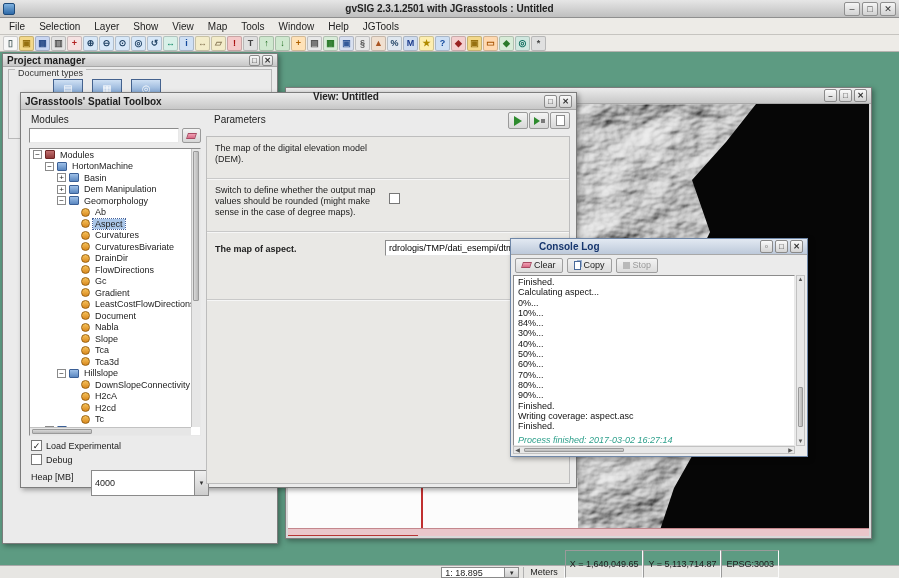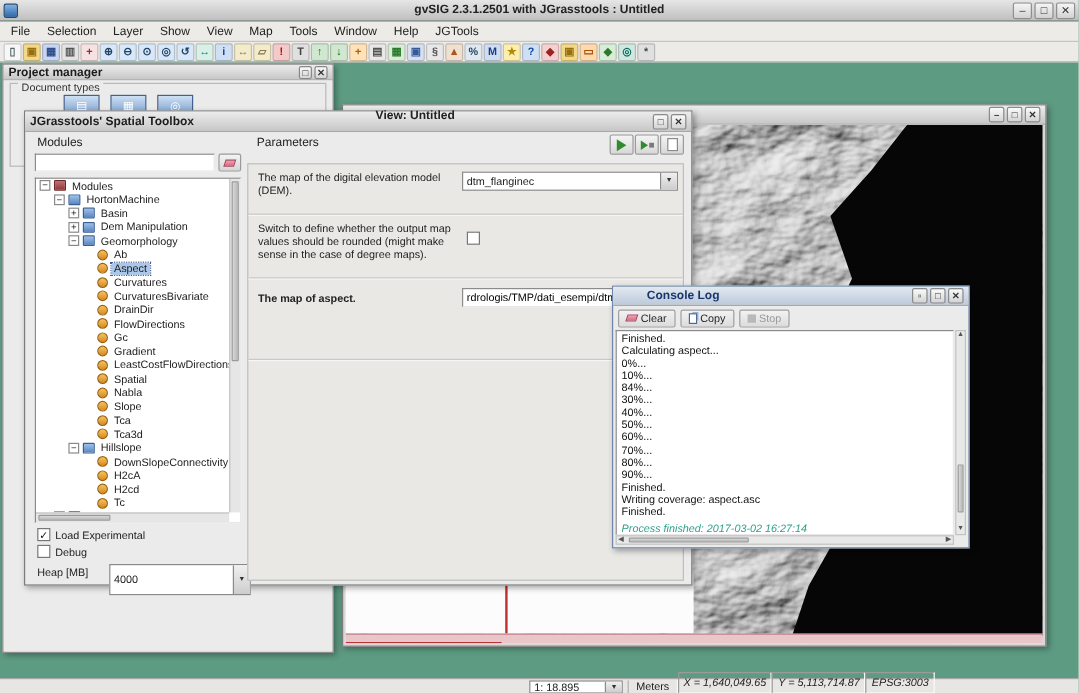--- a/index.html
+++ b/index.html
@@ -135,22 +135,22 @@
   .con-vscroll { position:absolute; right:2px; top:36px; width:9px; bottom:10px; background:#e8e8e8; border:1px solid #c2c2c2; }
   .con-hscroll { position:absolute; left:2px; bottom:2px; height:8px; right:12px; background:#e8e8e8; border:1px solid #c2c2c2; }
   .sarrow { position:absolute; font-size:6px; color:#555; line-height:7px; text-align:center; width:7px; }
 
   
   .statusbar { position:absolute; left:0; bottom:0; width:899px; height:13px; background:#e7e6e3;
     border-top:1px solid #a9a9a9; display:flex; align-items:flex-end; font-size:9px; }
   .sspacer { flex:1; }
   .scale-combo { width:78px; height:11px; margin-right:4px; }
   .sunits { padding:0 6px; border-left:1px solid #b0b0b0; border-right:1px solid #fbfbfb; line-height:11px; }
-  .sfield { border:1px solid; border-color:#9a9a9a #fbfbfb #fbfbfb #9a9a9a; padding:0 4px; line-height:10px; height:18px;
-    display:flex; align-items:center; white-space:nowrap;font-style:italic; }
+  .sfield { border:1px solid; border-color:#9a9a9a #fbfbfb #fbfbfb #9a9a9a; padding:0 4px; line-height:10px; height:28px;
+    display:flex; align-items:center; white-space:nowrap; }
   .sright { width:120px; flex:none; }
 </style>
 </head>
 <body>
 
 <div id="root">
 
   <div class="os-titlebar">
     <span class="app-icon"></span>
     <span class="os-title">gvSIG 2.3.1.2501 with JGrasstools : Untitled</span>
@@ -418,21 +418,21 @@
 
           <div class="trow ind3">
             <span class="tg tg-none"></span>
             <span class="ic ic-module"></span>
             <span class="lbl">LeastCostFlowDirections</span>
           </div>
 
           <div class="trow ind3">
             <span class="tg tg-none"></span>
             <span class="ic ic-module"></span>
-            <span class="lbl">Spatial</span>
+            <span class="lbl">Document</span>
           </div>
 
           <div class="trow ind3">
             <span class="tg tg-none"></span>
             <span class="ic ic-module"></span>
             <span class="lbl">Nabla</span>
           </div>
 
           <div class="trow ind3">
             <span class="tg tg-none"></span>
@@ -520,24 +520,20 @@
           <span class="dot"></span>
         </span>
       <span class="run-btn">
           <span class="page"></span>
         </span>
     </div>
 
     <div class="params-panel">
       <div class="prow" style="height:42px;">
         <span class="plabel">The map of the digital elevation model (DEM).</span>
-        <div class="combo pcombo">
-          <span>dtm_flanginec</span>
-          <span class="arrow">▼</span>
-        </div>
       </div>
       <div class="prow" style="height:53px;">
         <span class="plabel">Switch to define whether the output map values should be rounded (might make sense in the case of degree maps).</span>
         <span class="cb pcheck" style="top:14px;"></span>
       </div>
       <div class="prow" style="height:68px;">
         <span class="plabel bold">The map of aspect.</span>
         <input class="ptext" type="text" value="rdrologis/TMP/dati_esempi/dtm/a" style="">
       </div>
     </div>

